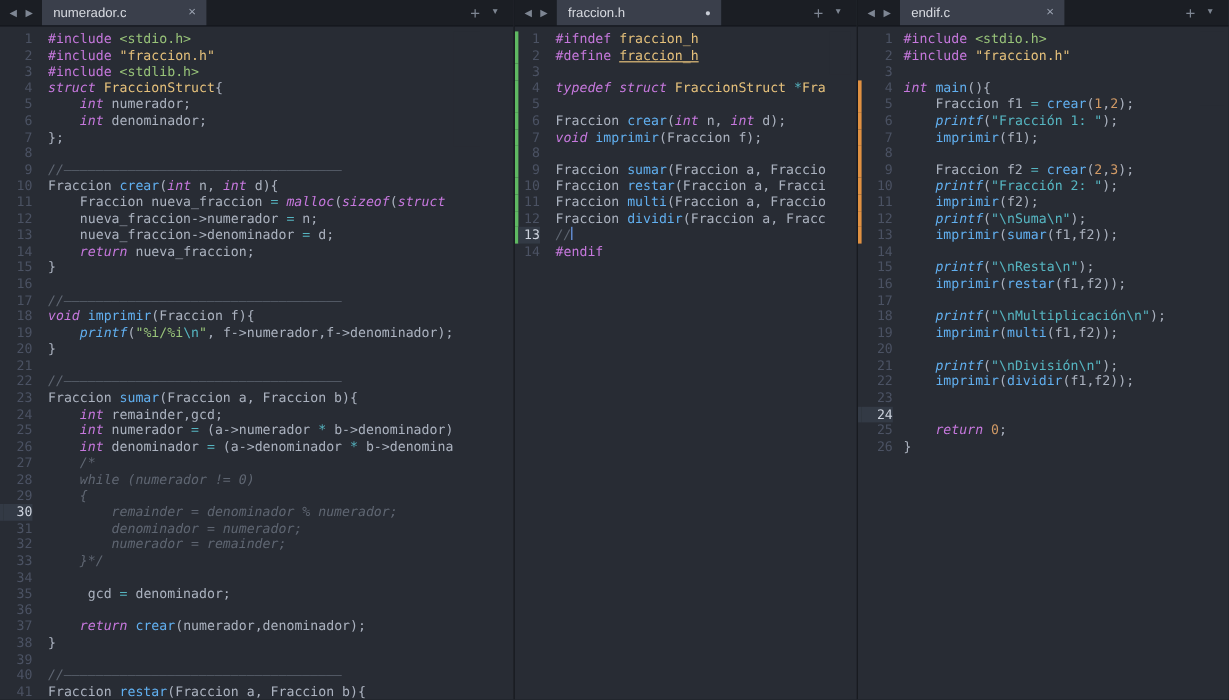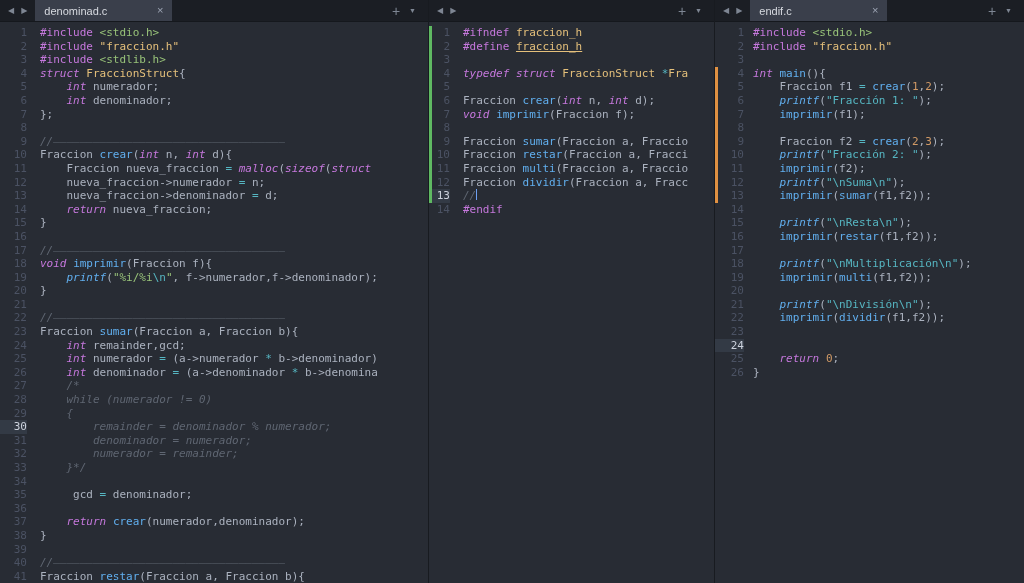--- a/index.html
+++ b/index.html
@@ -54,21 +54,21 @@
 
 <div class="workspace">
 
   <section class="pane pane-0">
     <div class="tabbar">
       <div class="navbtns">
         <span>◀</span>
         <span>▶</span>
       </div>
       <div class="tab">
-        <span class="tab-title">denominad.c</span>
+        <span class="tab-title">numerador.c</span>
         <span class="close">×</span>
       </div>
       <div class="spacer"></div>
       <div class="endbtns">
         <span class="plus">+</span>
         <span class="caret">▼</span>
       </div>
     </div>
     <div class="editor">
       <div class="rows"><div class="row"><span class="git"></span><span class="num">1</span><span class="codeline"><span style="color: rgb(198, 120, 221);">#include </span><span style="color: rgb(152, 195, 121);">&lt;stdio.h&gt;</span></span></div><div class="row"><span class="git"></span><span class="num">2</span><span class="codeline"><span style="color: rgb(198, 120, 221);">#include </span><span style="color: rgb(229, 192, 123);">"fraccion.h"</span></span></div><div class="row"><span class="git"></span><span class="num">3</span><span class="codeline"><span style="color: rgb(198, 120, 221);">#include </span><span style="color: rgb(152, 195, 121);">&lt;stdlib.h&gt;</span></span></div><div class="row"><span class="git"></span><span class="num">4</span><span class="codeline"><span style="color: rgb(198, 120, 221); font-style: italic;">struct </span><span style="color: rgb(229, 192, 123);">FraccionStruct</span><span style="color: rgb(171, 178, 191);">{</span></span></div><div class="row"><span class="git"></span><span class="num">5</span><span class="codeline"><span style="color: rgb(171, 178, 191);">    </span><span style="color: rgb(198, 120, 221); font-style: italic;">int</span><span style="color: rgb(171, 178, 191);"> numerador;</span></span></div><div class="row"><span class="git"></span><span class="num">6</span><span class="codeline"><span style="color: rgb(171, 178, 191);">    </span><span style="color: rgb(198, 120, 221); font-style: italic;">int</span><span style="color: rgb(171, 178, 191);"> denominador;</span></span></div><div class="row"><span class="git"></span><span class="num">7</span><span class="codeline"><span style="color: rgb(171, 178, 191);">};</span></span></div><div class="row"><span class="git"></span><span class="num">8</span><span class="codeline"></span></div><div class="row"><span class="git"></span><span class="num">9</span><span class="codeline"><span style="color: rgb(95, 102, 114); font-style: italic;">//———————————————————————————————————</span></span></div><div class="row"><span class="git"></span><span class="num">10</span><span class="codeline"><span style="color: rgb(171, 178, 191);">Fraccion </span><span style="color: rgb(97, 175, 239);">crear</span><span style="color: rgb(171, 178, 191);">(</span><span style="color: rgb(198, 120, 221); font-style: italic;">int</span><span style="color: rgb(171, 178, 191);"> n, </span><span style="color: rgb(198, 120, 221); font-style: italic;">int</span><span style="color: rgb(171, 178, 191);"> d){</span></span></div><div class="row"><span class="git"></span><span class="num">11</span><span class="codeline"><span style="color: rgb(171, 178, 191);">    Fraccion nueva_fraccion </span><span style="color: rgb(86, 182, 194);">=</span><span style="color: rgb(171, 178, 191);"> </span><span style="color: rgb(198, 120, 221); font-style: italic;">malloc</span><span style="color: rgb(171, 178, 191);">(</span><span style="color: rgb(198, 120, 221); font-style: italic;">sizeof</span><span style="color: rgb(171, 178, 191);">(</span><span style="color: rgb(198, 120, 221); font-style: italic;">struct</span><span style="color: rgb(171, 178, 191);"> F</span></span></div><div class="row"><span class="git"></span><span class="num">12</span><span class="codeline"><span style="color: rgb(171, 178, 191);">    nueva_fraccion-&gt;numerador </span><span style="color: rgb(86, 182, 194);">=</span><span style="color: rgb(171, 178, 191);"> n;</span></span></div><div class="row"><span class="git"></span><span class="num">13</span><span class="codeline"><span style="color: rgb(171, 178, 191);">    nueva_fraccion-&gt;denominador </span><span style="color: rgb(86, 182, 194);">=</span><span style="color: rgb(171, 178, 191);"> d;</span></span></div><div class="row"><span class="git"></span><span class="num">14</span><span class="codeline"><span style="color: rgb(171, 178, 191);">    </span><span style="color: rgb(198, 120, 221); font-style: italic;">return</span><span style="color: rgb(171, 178, 191);"> nueva_fraccion;</span></span></div><div class="row"><span class="git"></span><span class="num">15</span><span class="codeline"><span style="color: rgb(171, 178, 191);">}</span></span></div><div class="row"><span class="git"></span><span class="num">16</span><span class="codeline"></span></div><div class="row"><span class="git"></span><span class="num">17</span><span class="codeline"><span style="color: rgb(95, 102, 114); font-style: italic;">//———————————————————————————————————</span></span></div><div class="row"><span class="git"></span><span class="num">18</span><span class="codeline"><span style="color: rgb(198, 120, 221); font-style: italic;">void</span><span style="color: rgb(171, 178, 191);"> </span><span style="color: rgb(97, 175, 239);">imprimir</span><span style="color: rgb(171, 178, 191);">(Fraccion f){</span></span></div><div class="row"><span class="git"></span><span class="num">19</span><span class="codeline"><span style="color: rgb(171, 178, 191);">    </span><span style="color: rgb(97, 175, 239); font-style: italic;">printf</span><span style="color: rgb(171, 178, 191);">(</span><span style="color: rgb(152, 195, 121);">"%i/%i</span><span style="color: rgb(86, 182, 194);">\n</span><span style="color: rgb(152, 195, 121);">"</span><span style="color: rgb(171, 178, 191);">, f-&gt;numerador,f-&gt;denominador);</span></span></div><div class="row"><span class="git"></span><span class="num">20</span><span class="codeline"><span style="color: rgb(171, 178, 191);">}</span></span></div><div class="row"><span class="git"></span><span class="num">21</span><span class="codeline"></span></div><div class="row"><span class="git"></span><span class="num">22</span><span class="codeline"><span style="color: rgb(95, 102, 114); font-style: italic;">//———————————————————————————————————</span></span></div><div class="row"><span class="git"></span><span class="num">23</span><span class="codeline"><span style="color: rgb(171, 178, 191);">Fraccion </span><span style="color: rgb(97, 175, 239);">sumar</span><span style="color: rgb(171, 178, 191);">(Fraccion a, Fraccion b){</span></span></div><div class="row"><span class="git"></span><span class="num">24</span><span class="codeline"><span style="color: rgb(171, 178, 191);">    </span><span style="color: rgb(198, 120, 221); font-style: italic;">int</span><span style="color: rgb(171, 178, 191);"> remainder,gcd;</span></span></div><div class="row"><span class="git"></span><span class="num">25</span><span class="codeline"><span style="color: rgb(171, 178, 191);">    </span><span style="color: rgb(198, 120, 221); font-style: italic;">int</span><span style="color: rgb(171, 178, 191);"> numerador </span><span style="color: rgb(86, 182, 194);">=</span><span style="color: rgb(171, 178, 191);"> (a-&gt;numerador </span><span style="color: rgb(86, 182, 194);">*</span><span style="color: rgb(171, 178, 191);"> b-&gt;denominador)</span></span></div><div class="row"><span class="git"></span><span class="num">26</span><span class="codeline"><span style="color: rgb(171, 178, 191);">    </span><span style="color: rgb(198, 120, 221); font-style: italic;">int</span><span style="color: rgb(171, 178, 191);"> denominador </span><span style="color: rgb(86, 182, 194);">=</span><span style="color: rgb(171, 178, 191);"> (a-&gt;denominador </span><span style="color: rgb(86, 182, 194);">*</span><span style="color: rgb(171, 178, 191);"> b-&gt;denominad</span></span></div><div class="row"><span class="git"></span><span class="num">27</span><span class="codeline"><span style="color: rgb(95, 102, 114); font-style: italic;">    /*</span></span></div><div class="row"><span class="git"></span><span class="num">28</span><span class="codeline"><span style="color: rgb(95, 102, 114); font-style: italic;">    while (numerador != 0)</span></span></div><div class="row"><span class="git"></span><span class="num">29</span><span class="codeline"><span style="color: rgb(95, 102, 114); font-style: italic;">    {</span></span></div><div class="row cur"><span class="git"></span><span class="num">30</span><span class="codeline"><span style="color: rgb(95, 102, 114); font-style: italic;">        remainder = denominador % numerador;</span></span></div><div class="row"><span class="git"></span><span class="num">31</span><span class="codeline"><span style="color: rgb(95, 102, 114); font-style: italic;">        denominador = numerador;</span></span></div><div class="row"><span class="git"></span><span class="num">32</span><span class="codeline"><span style="color: rgb(95, 102, 114); font-style: italic;">        numerador = remainder;</span></span></div><div class="row"><span class="git"></span><span class="num">33</span><span class="codeline"><span style="color: rgb(95, 102, 114); font-style: italic;">    }*/</span></span></div><div class="row"><span class="git"></span><span class="num">34</span><span class="codeline"></span></div><div class="row"><span class="git"></span><span class="num">35</span><span class="codeline"><span style="color: rgb(171, 178, 191);">     gcd </span><span style="color: rgb(86, 182, 194);">=</span><span style="color: rgb(171, 178, 191);"> denominador;</span></span></div><div class="row"><span class="git"></span><span class="num">36</span><span class="codeline"></span></div><div class="row"><span class="git"></span><span class="num">37</span><span class="codeline"><span style="color: rgb(171, 178, 191);">    </span><span style="color: rgb(198, 120, 221); font-style: italic;">return</span><span style="color: rgb(171, 178, 191);"> </span><span style="color: rgb(97, 175, 239);">crear</span><span style="color: rgb(171, 178, 191);">(numerador,denominador);</span></span></div><div class="row"><span class="git"></span><span class="num">38</span><span class="codeline"><span style="color: rgb(171, 178, 191);">}</span></span></div><div class="row"><span class="git"></span><span class="num">39</span><span class="codeline"></span></div><div class="row"><span class="git"></span><span class="num">40</span><span class="codeline"><span style="color: rgb(95, 102, 114); font-style: italic;">//———————————————————————————————————</span></span></div><div class="row"><span class="git"></span><span class="num">41</span><span class="codeline"><span style="color: rgb(171, 178, 191);">Fraccion </span><span style="color: rgb(97, 175, 239);">restar</span><span style="color: rgb(171, 178, 191);">(Fraccion a, Fraccion b){</span></span></div></div>
@@ -76,20 +76,24 @@
           <div class="mini-inner"><div class="rows"></div></div>
         </div>
     </div>
   </section>
 
   <section class="pane pane-1">
     <div class="tabbar">
       <div class="navbtns">
         <span>◀</span>
         <span>▶</span>
+      </div>
+      <div class="tab">
+        <span class="tab-title">fraccion.h</span>
+        <span class="close dot">●</span>
       </div>
       <div class="spacer"></div>
       <div class="endbtns">
         <span class="plus">+</span>
         <span class="caret">▼</span>
       </div>
     </div>
     <div class="editor">
       <div class="rows"><div class="row"><span class="git gitcolored" style="background: rgb(95, 185, 98);"></span><span class="num">1</span><span class="codeline"><span style="color: rgb(198, 120, 221);">#ifndef </span><span style="color: rgb(229, 192, 123);">fraccion_h</span></span></div><div class="row"><span class="git gitcolored" style="background: rgb(95, 185, 98);"></span><span class="num">2</span><span class="codeline"><span style="color: rgb(198, 120, 221);">#define </span><span style="color: rgb(229, 192, 123); text-decoration: underline;">fraccion_h</span></span></div><div class="row"><span class="git gitcolored" style="background: rgb(95, 185, 98);"></span><span class="num">3</span><span class="codeline"></span></div><div class="row"><span class="git gitcolored" style="background: rgb(95, 185, 98);"></span><span class="num">4</span><span class="codeline"><span style="color: rgb(198, 120, 221); font-style: italic;">typedef struct </span><span style="color: rgb(229, 192, 123);">FraccionStruct</span><span style="color: rgb(171, 178, 191);"> </span><span style="color: rgb(86, 182, 194);">*</span><span style="color: rgb(229, 192, 123);">Fra</span></span></div><div class="row"><span class="git gitcolored" style="background: rgb(95, 185, 98);"></span><span class="num">5</span><span class="codeline"></span></div><div class="row"><span class="git gitcolored" style="background: rgb(95, 185, 98);"></span><span class="num">6</span><span class="codeline"><span style="color: rgb(171, 178, 191);">Fraccion </span><span style="color: rgb(97, 175, 239);">crear</span><span style="color: rgb(171, 178, 191);">(</span><span style="color: rgb(198, 120, 221); font-style: italic;">int</span><span style="color: rgb(171, 178, 191);"> n, </span><span style="color: rgb(198, 120, 221); font-style: italic;">int</span><span style="color: rgb(171, 178, 191);"> d);</span></span></div><div class="row"><span class="git gitcolored" style="background: rgb(95, 185, 98);"></span><span class="num">7</span><span class="codeline"><span style="color: rgb(198, 120, 221); font-style: italic;">void</span><span style="color: rgb(171, 178, 191);"> </span><span style="color: rgb(97, 175, 239);">imprimir</span><span style="color: rgb(171, 178, 191);">(Fraccion f);</span></span></div><div class="row"><span class="git gitcolored" style="background: rgb(95, 185, 98);"></span><span class="num">8</span><span class="codeline"></span></div><div class="row"><span class="git gitcolored" style="background: rgb(95, 185, 98);"></span><span class="num">9</span><span class="codeline"><span style="color: rgb(171, 178, 191);">Fraccion </span><span style="color: rgb(97, 175, 239);">sumar</span><span style="color: rgb(171, 178, 191);">(Fraccion a, Fraccio</span></span></div><div class="row"><span class="git gitcolored" style="background: rgb(95, 185, 98);"></span><span class="num">10</span><span class="codeline"><span style="color: rgb(171, 178, 191);">Fraccion </span><span style="color: rgb(97, 175, 239);">restar</span><span style="color: rgb(171, 178, 191);">(Fraccion a, Fracci</span></span></div><div class="row"><span class="git gitcolored" style="background: rgb(95, 185, 98);"></span><span class="num">11</span><span class="codeline"><span style="color: rgb(171, 178, 191);">Fraccion </span><span style="color: rgb(97, 175, 239);">multi</span><span style="color: rgb(171, 178, 191);">(Fraccion a, Fraccio</span></span></div><div class="row"><span class="git gitcolored" style="background: rgb(95, 185, 98);"></span><span class="num">12</span><span class="codeline"><span style="color: rgb(171, 178, 191);">Fraccion </span><span style="color: rgb(97, 175, 239);">dividir</span><span style="color: rgb(171, 178, 191);">(Fraccion a, Fracc</span></span></div><div class="row cur"><span class="git gitcolored" style="background: rgb(95, 185, 98);"></span><span class="num">13</span><span class="codeline"><span style="color: rgb(95, 102, 114); font-style: italic;">//</span><span class="cursor"></span></span></div><div class="row"><span class="git"></span><span class="num">14</span><span class="codeline"><span style="color: rgb(198, 120, 221);">#endif</span></span></div></div>
       <div class="minimap">

